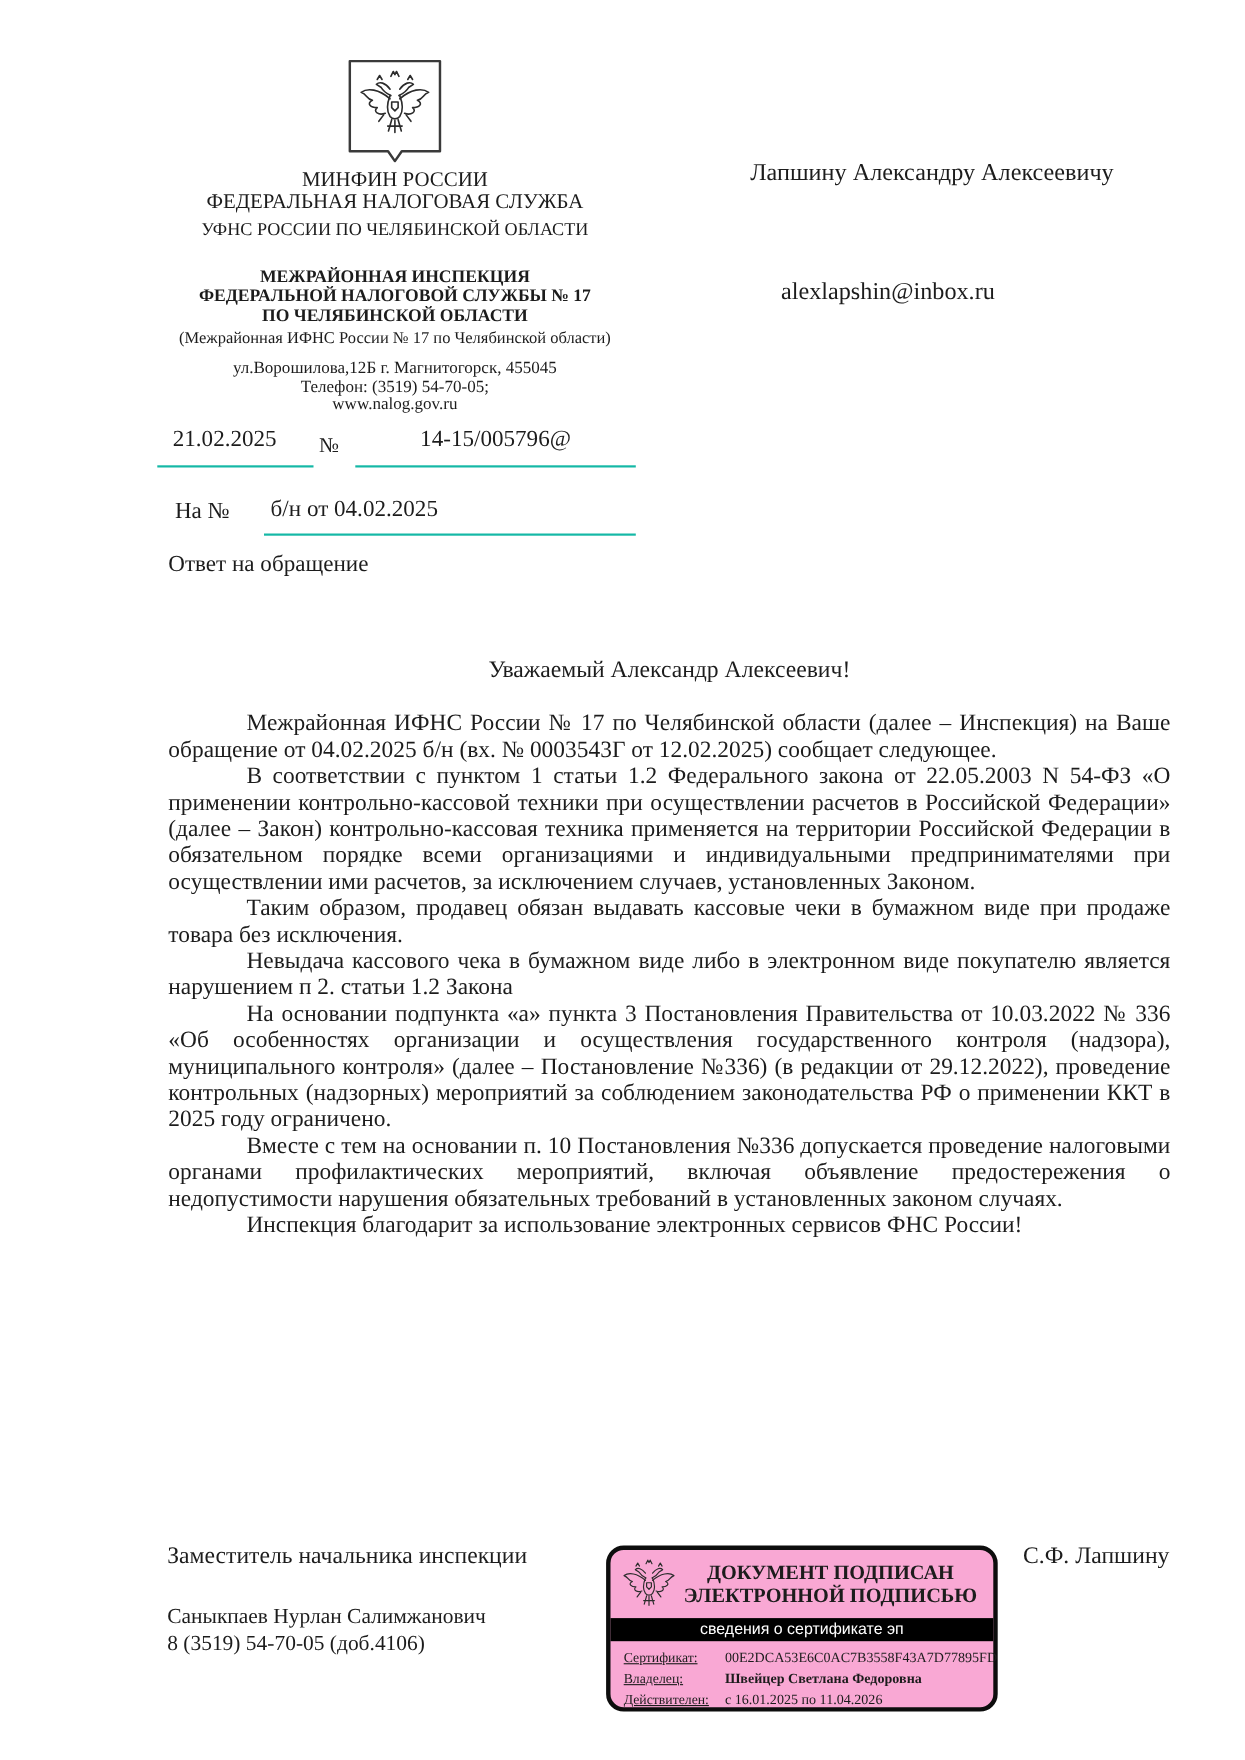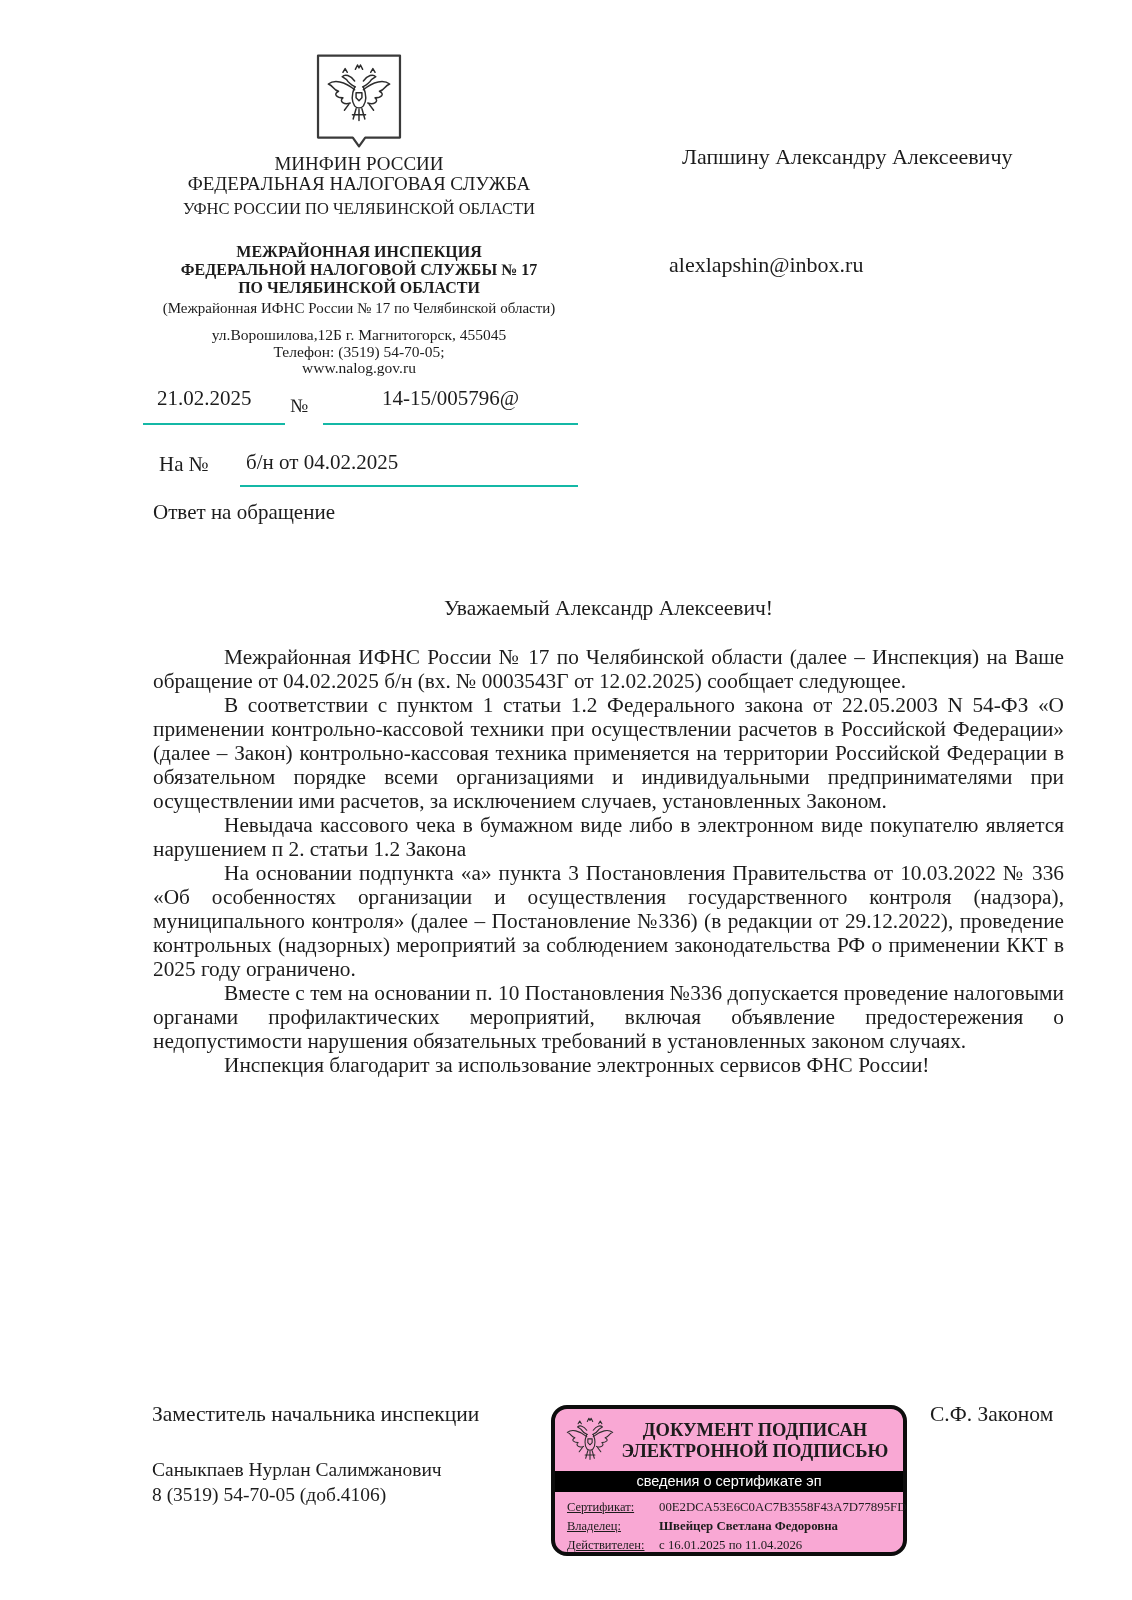--- a/index.html
+++ b/index.html
@@ -14,21 +14,21 @@
   .emblem-wrap { height:100px; }
   .emblem { width:90px; height:98px; display:inline-block; }
   .lh-line1, .lh-line2 { font-size:19px; line-height:20px; }
   .lh-line1 { margin-top:2px; }
   .lh-line3 { font-size:16.5px; line-height:19px; margin-top:5px; }
   .lh-bold-group { margin-top:25px; }
   .lh-bold { font-size:16px; font-weight:bold; line-height:18px; }
   .lh-line7 { font-size:15px; line-height:17px; margin-top:3px; }
   
   .recipient-name { position:absolute; left:682px; top:144px; font-size:22px; }
-  .recipient-email { position:absolute; left:669px; top:252px; font-size:22px; }
+  .recipient-email { position:absolute; left:710px; top:252px; font-size:22px; }
   
   .address { position:absolute; left:150px; top:327px; width:418px; text-align:center;
              font-size:15.5px; line-height:16.5px; }
   
   .field { box-sizing:border-box; border-bottom:2px solid #14b8a6; position:absolute; }
   .date-field  { left:143px; top:386px; width:142px; height:39px; font-size:21px; padding-left:14px; }
   .no-sign     { position:absolute; left:290px; top:395px; font-size:19px; }
   .num-field   { left:323px; top:386px; width:255px; height:39px; font-size:21px; text-align:center; }
   .reply-label { position:absolute; left:159px; top:452px; font-size:21px; }
   .reply-field { left:240px; top:450px; width:338px; height:37px; font-size:21px; padding-left:6px; }
@@ -110,28 +110,29 @@
   <div class="reply-label">На №</div>
   <div class="field reply-field">б/н от 04.02.2025</div>
 
   <div class="subject">Ответ на обращение</div>
 
   <div class="salutation">Уважаемый Александр Алексеевич!</div>
 
   <div class="body-text">
     <p>Межрайонная ИФНС России № 17 по Челябинской области (далее – Инспекция) на Ваше обращение от 04.02.2025 б/н (вх. № 0003543Г от 12.02.2025) сообщает следующее.</p>
     <p>В соответствии с пунктом 1 статьи 1.2 Федерального закона от 22.05.2003 N 54-ФЗ «О применении контрольно-кассовой техники при осуществлении расчетов в Российской Федерации» (далее – Закон) контрольно-кассовая техника применяется на территории Российской Федерации в обязательном порядке всеми организациями и индивидуальными предпринимателями при осуществлении ими расчетов, за исключением случаев, установленных Законом.</p>
+    <p>Таким образом, продавец обязан выдавать кассовые чеки в бумажном виде при продаже товара без исключения.</p>
     <p>Невыдача кассового чека в бумажном виде либо в электронном виде покупателю является нарушением п 2. статьи 1.2 Закона</p>
     <p>На основании подпункта «а» пункта 3 Постановления Правительства от 10.03.2022 № 336 «Об особенностях организации и осуществления государственного контроля (надзора), муниципального контроля» (далее – Постановление №336) (в редакции от 29.12.2022), проведение контрольных (надзорных) мероприятий за соблюдением законодательства РФ о применении ККТ в 2025 году ограничено.</p>
     <p>Вместе с тем на основании п. 10 Постановления №336 допускается проведение налоговыми органами профилактических мероприятий, включая объявление предостережения о недопустимости нарушения обязательных требований в установленных законом случаях.</p>
     <p>Инспекция благодарит за использование электронных сервисов ФНС России!</p>
   </div>
 
   <div class="sign-position">Заместитель начальника инспекции</div>
-  <div class="sign-name">С.Ф. Законом</div>
+  <div class="sign-name">С.Ф. Лапшину</div>
 
   <div class="stamp">
     <div class="stamp-head">
       <svg class="stamp-eagle" viewBox="0 0 100 100">
         <g class="eagle-stroke" stroke-width="2.4">
           <path d="M45 14 L48 8 L50 12 L52 8 L55 14"></path>
           <path d="M44 30 C38 22 31 20 27 24 L33 28 C36 33 41 36 45 38"></path>
           <path d="M56 30 C62 22 69 20 73 24 L67 28 C64 33 59 36 55 38"></path>
           <path d="M28 18 l3 -5 3 5"></path>
           <path d="M66 18 l3 -5 3 5"></path>

